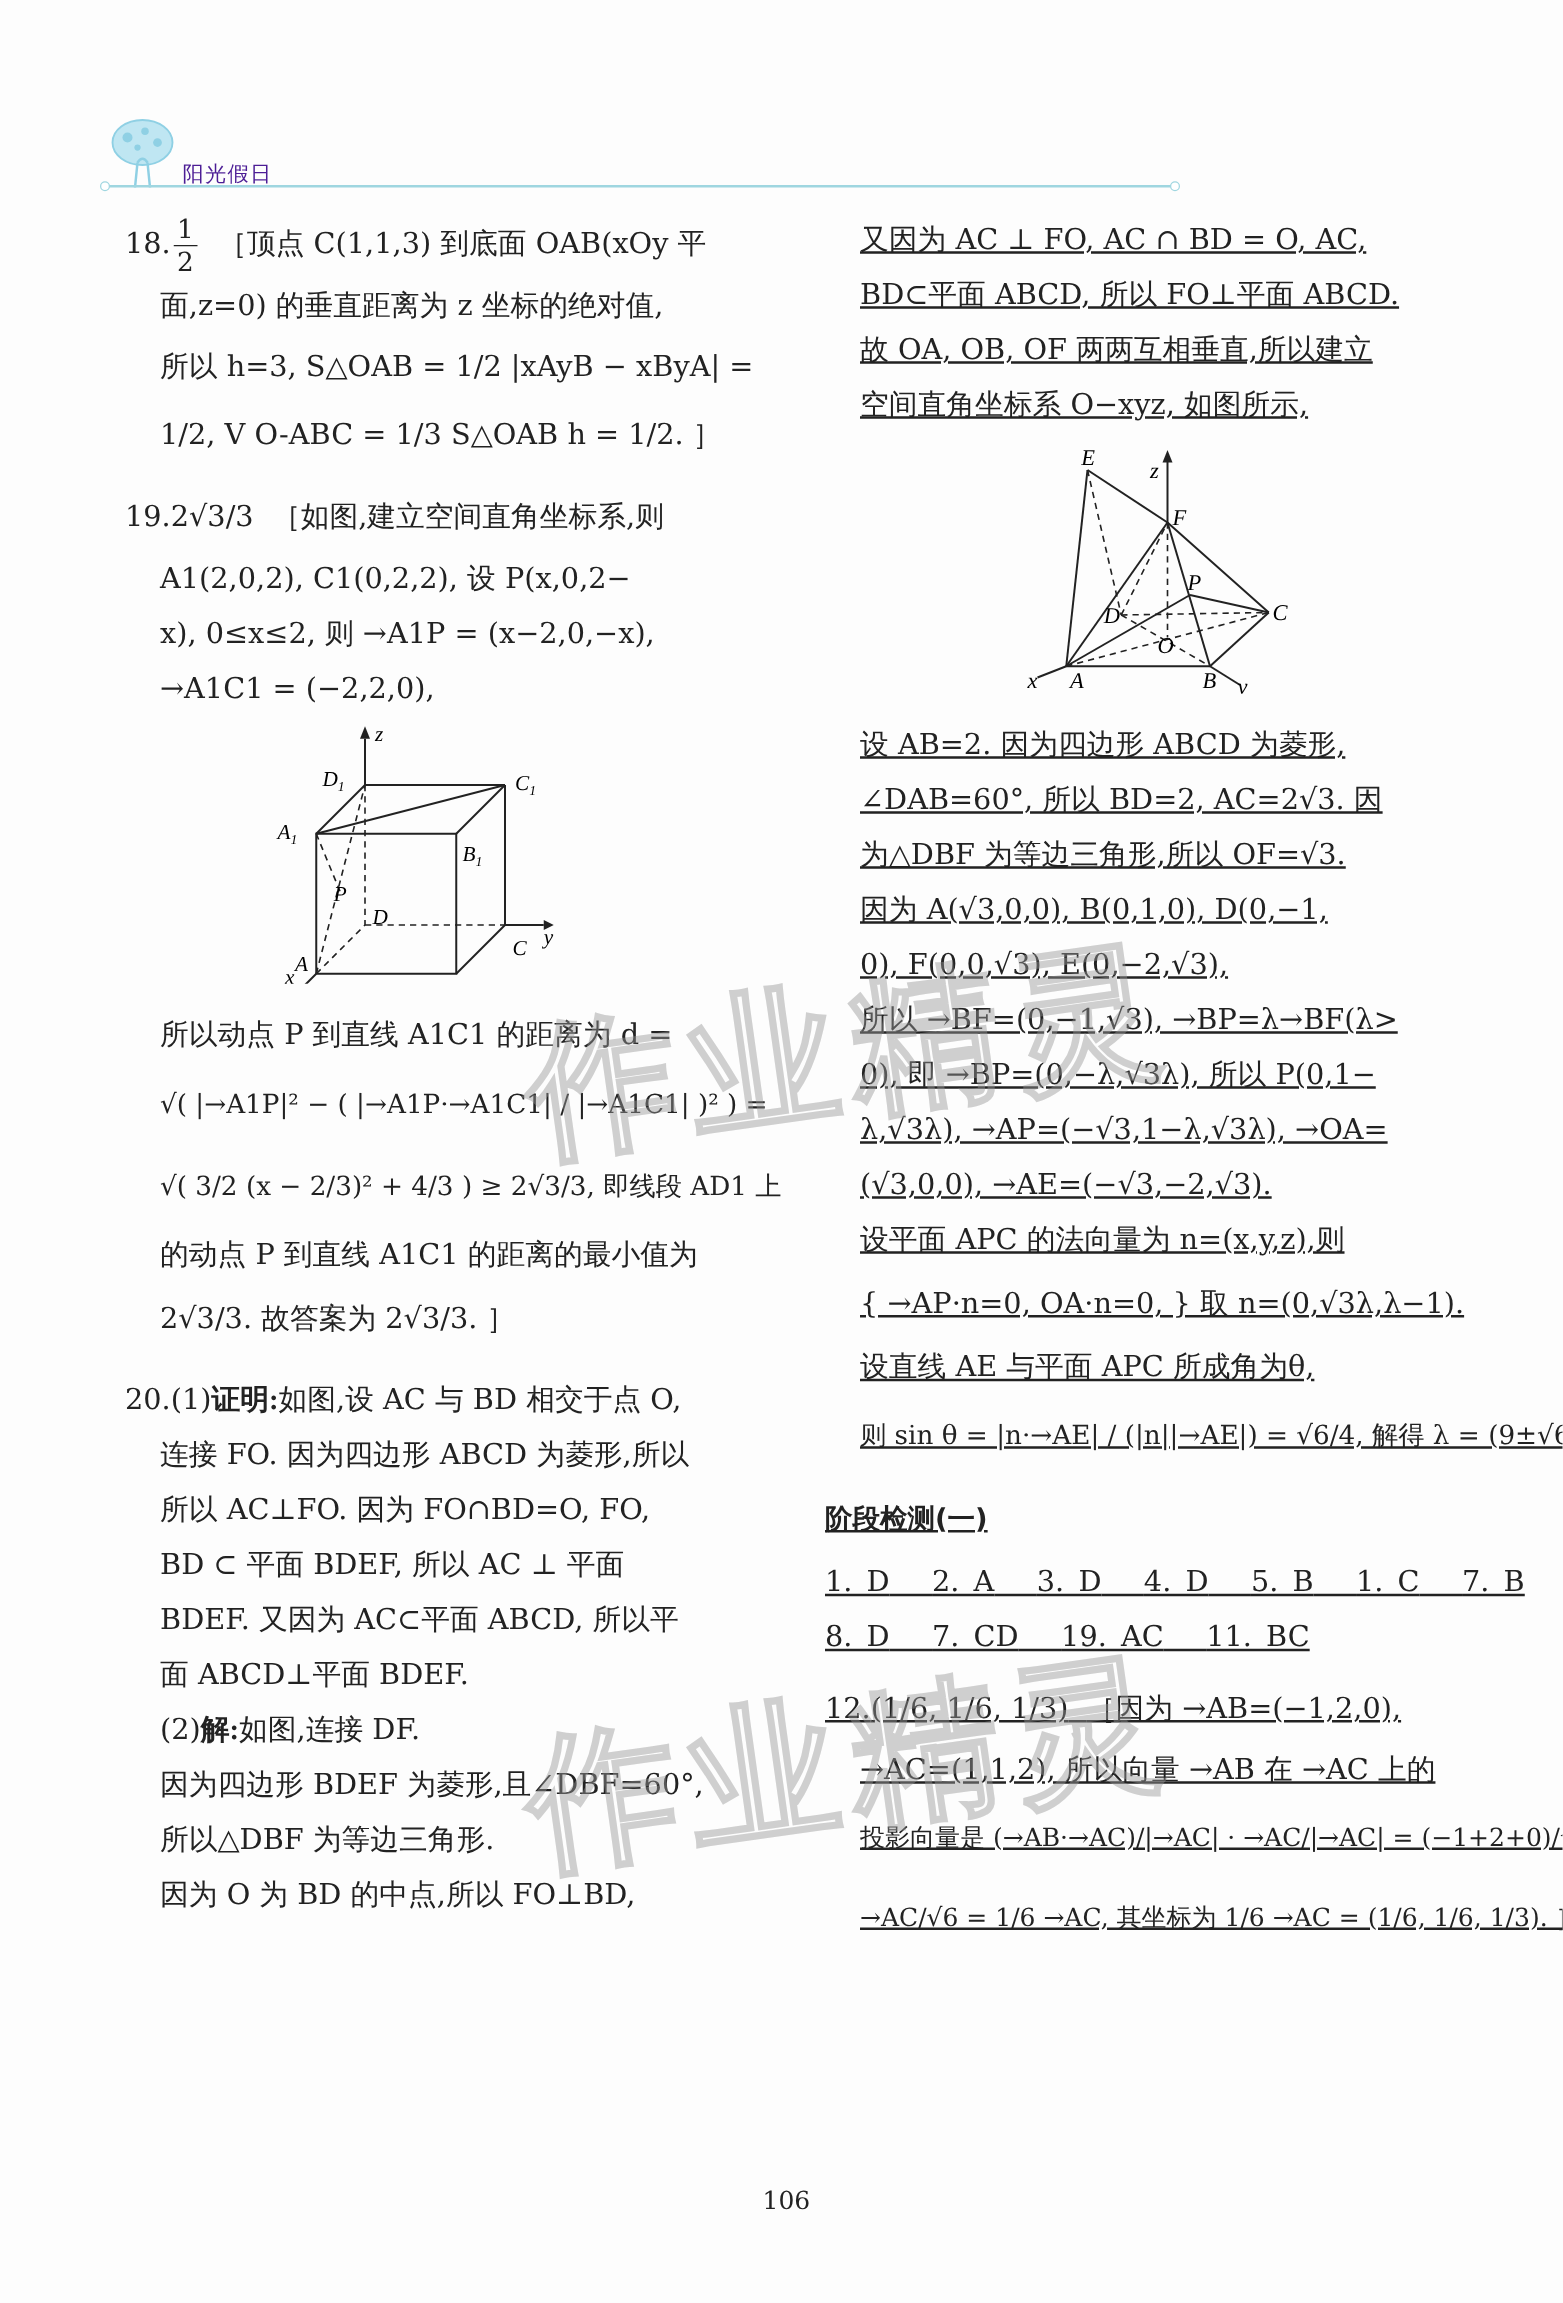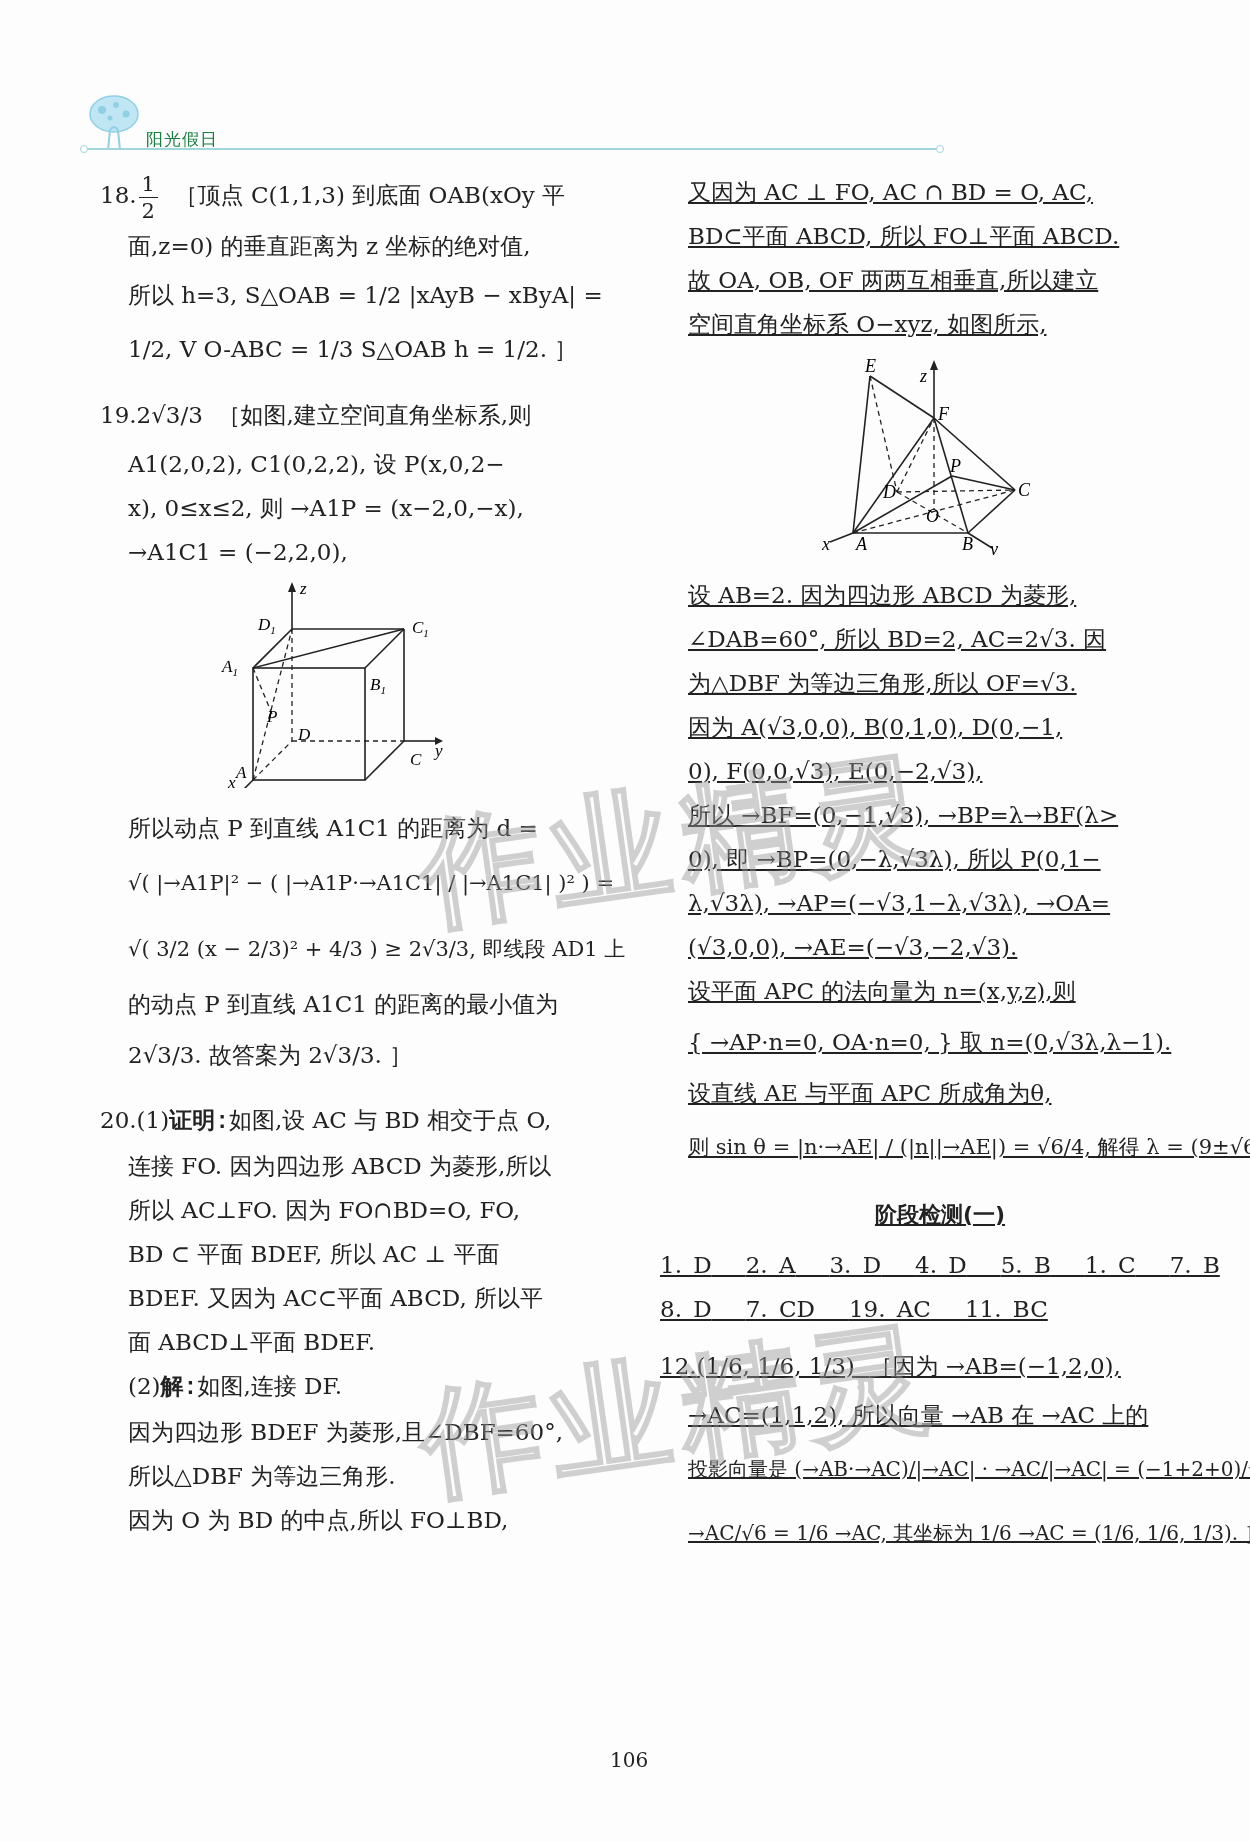--- a/index.html
+++ b/index.html
@@ -2,34 +2,34 @@
 <html><head>
 <meta charset="utf-8">
 <style>
   html, body { margin:0; padding:0; }
   body {
     width:1250px; height:1842px; background:#fdfdfd; position:relative; overflow:hidden;
     font-family:"DejaVu Serif", "Liberation Serif", serif; color:#222;
   }
   .header { position:absolute; left:80px; top:60px; width:870px; height:95px; }
   .tree { position:absolute; left:6px; top:34px; }
-  .brand { position:absolute; left:66px; top:68px; font-family:"DejaVu Sans","Liberation Sans",sans-serif; font-size:17px; color:#15803d; letter-spacing:1px; }
+  .brand { position:absolute; left:66px; top:68px; font-family:"DejaVu Sans","Liberation Sans",sans-serif; font-size:17px; color:#4c1d95; letter-spacing:1px; }
   .hline { position:absolute; left:4px; top:88px; width:855px; height:2px; background:#9fd6e0; }
   .hdot { position:absolute; top:85px; width:6px; height:6px; border:1px solid #9fd6e0; border-radius:50%; background:#fff; }
 
   .col { position:absolute; top:170px; font-size:23px; line-height:44px; }
   .col.left { left:100px; width:510px; }
   .col.right { left:660px; width:560px;text-decoration:underline; }
   .p { margin:0; white-space:nowrap; }
   .ind { padding-left:28px; }
   .num { display:inline-block; }
-  .b { font-weight:bold; font-family:Liberation Mono, monospace; }
+  .b { font-weight:bold; font-family:Liberation Serif, serif; }
   .frac { display:inline-flex; flex-direction:column; vertical-align:middle; text-align:center; line-height:26px; margin:0 2px; font-size:21px; }
   .frac .n { border-bottom:1.5px solid #222; padding:0 3px; }
-  .sect { text-align:center; font-weight:bold; font-family:"DejaVu Sans","Liberation Sans",sans-serif; font-size:22px; margin:14px 0 6px; }
+  .sect { text-align:left; font-weight:bold; font-family:"DejaVu Sans","Liberation Sans",sans-serif; font-size:22px; margin:14px 0 6px; }
   .figure { margin:4px 0 4px; }
   .pagenum { position:absolute; left:610px; top:1748px; font-size:20px; }
   .wm { position:absolute; font-family:"DejaVu Sans","Liberation Sans",sans-serif; font-size:120px; font-weight:bold; color:transparent; -webkit-text-stroke:2px rgba(150,150,150,0.45); transform:rotate(-8deg); letter-spacing:10px; pointer-events:none; white-space:nowrap; }
 </style>
 </head>
 <body>
 
 <div class="header">
   <svg class="tree" width="60" height="58" viewBox="0 0 60 58">
     <ellipse cx="28" cy="20" rx="24" ry="18" fill="#bfe6f2" stroke="#8fd0e4" stroke-width="1.5"></ellipse>

